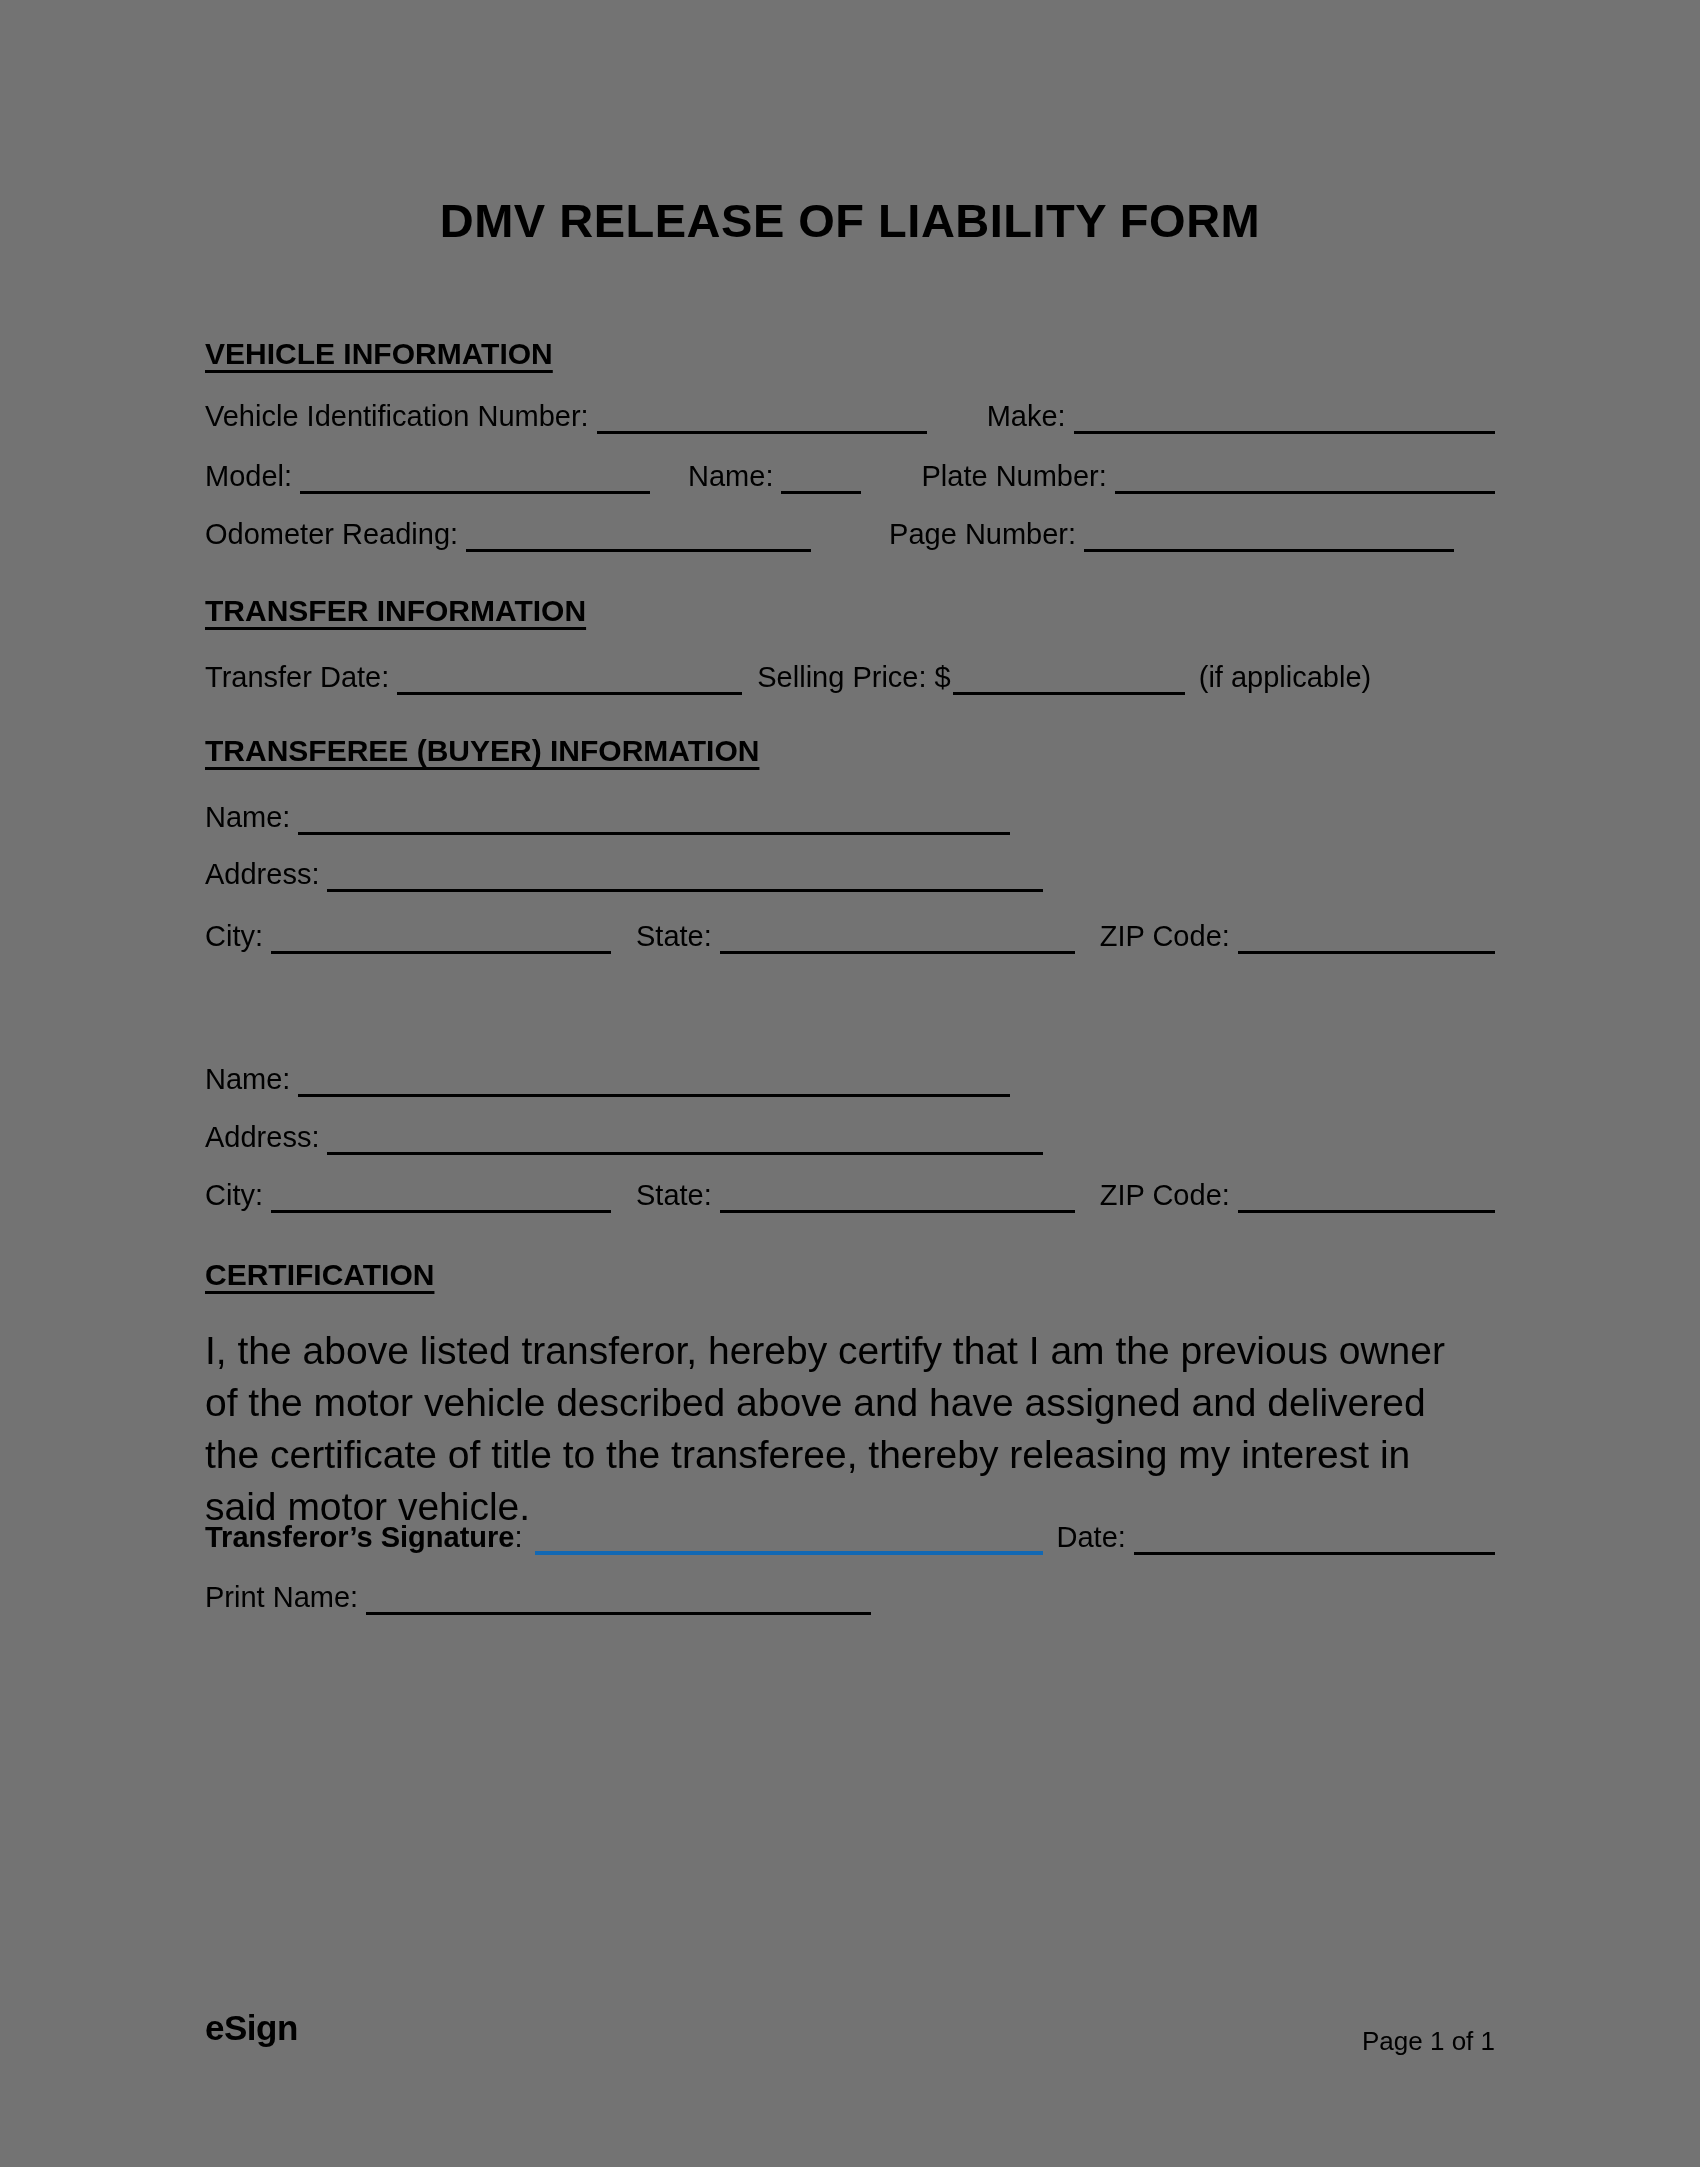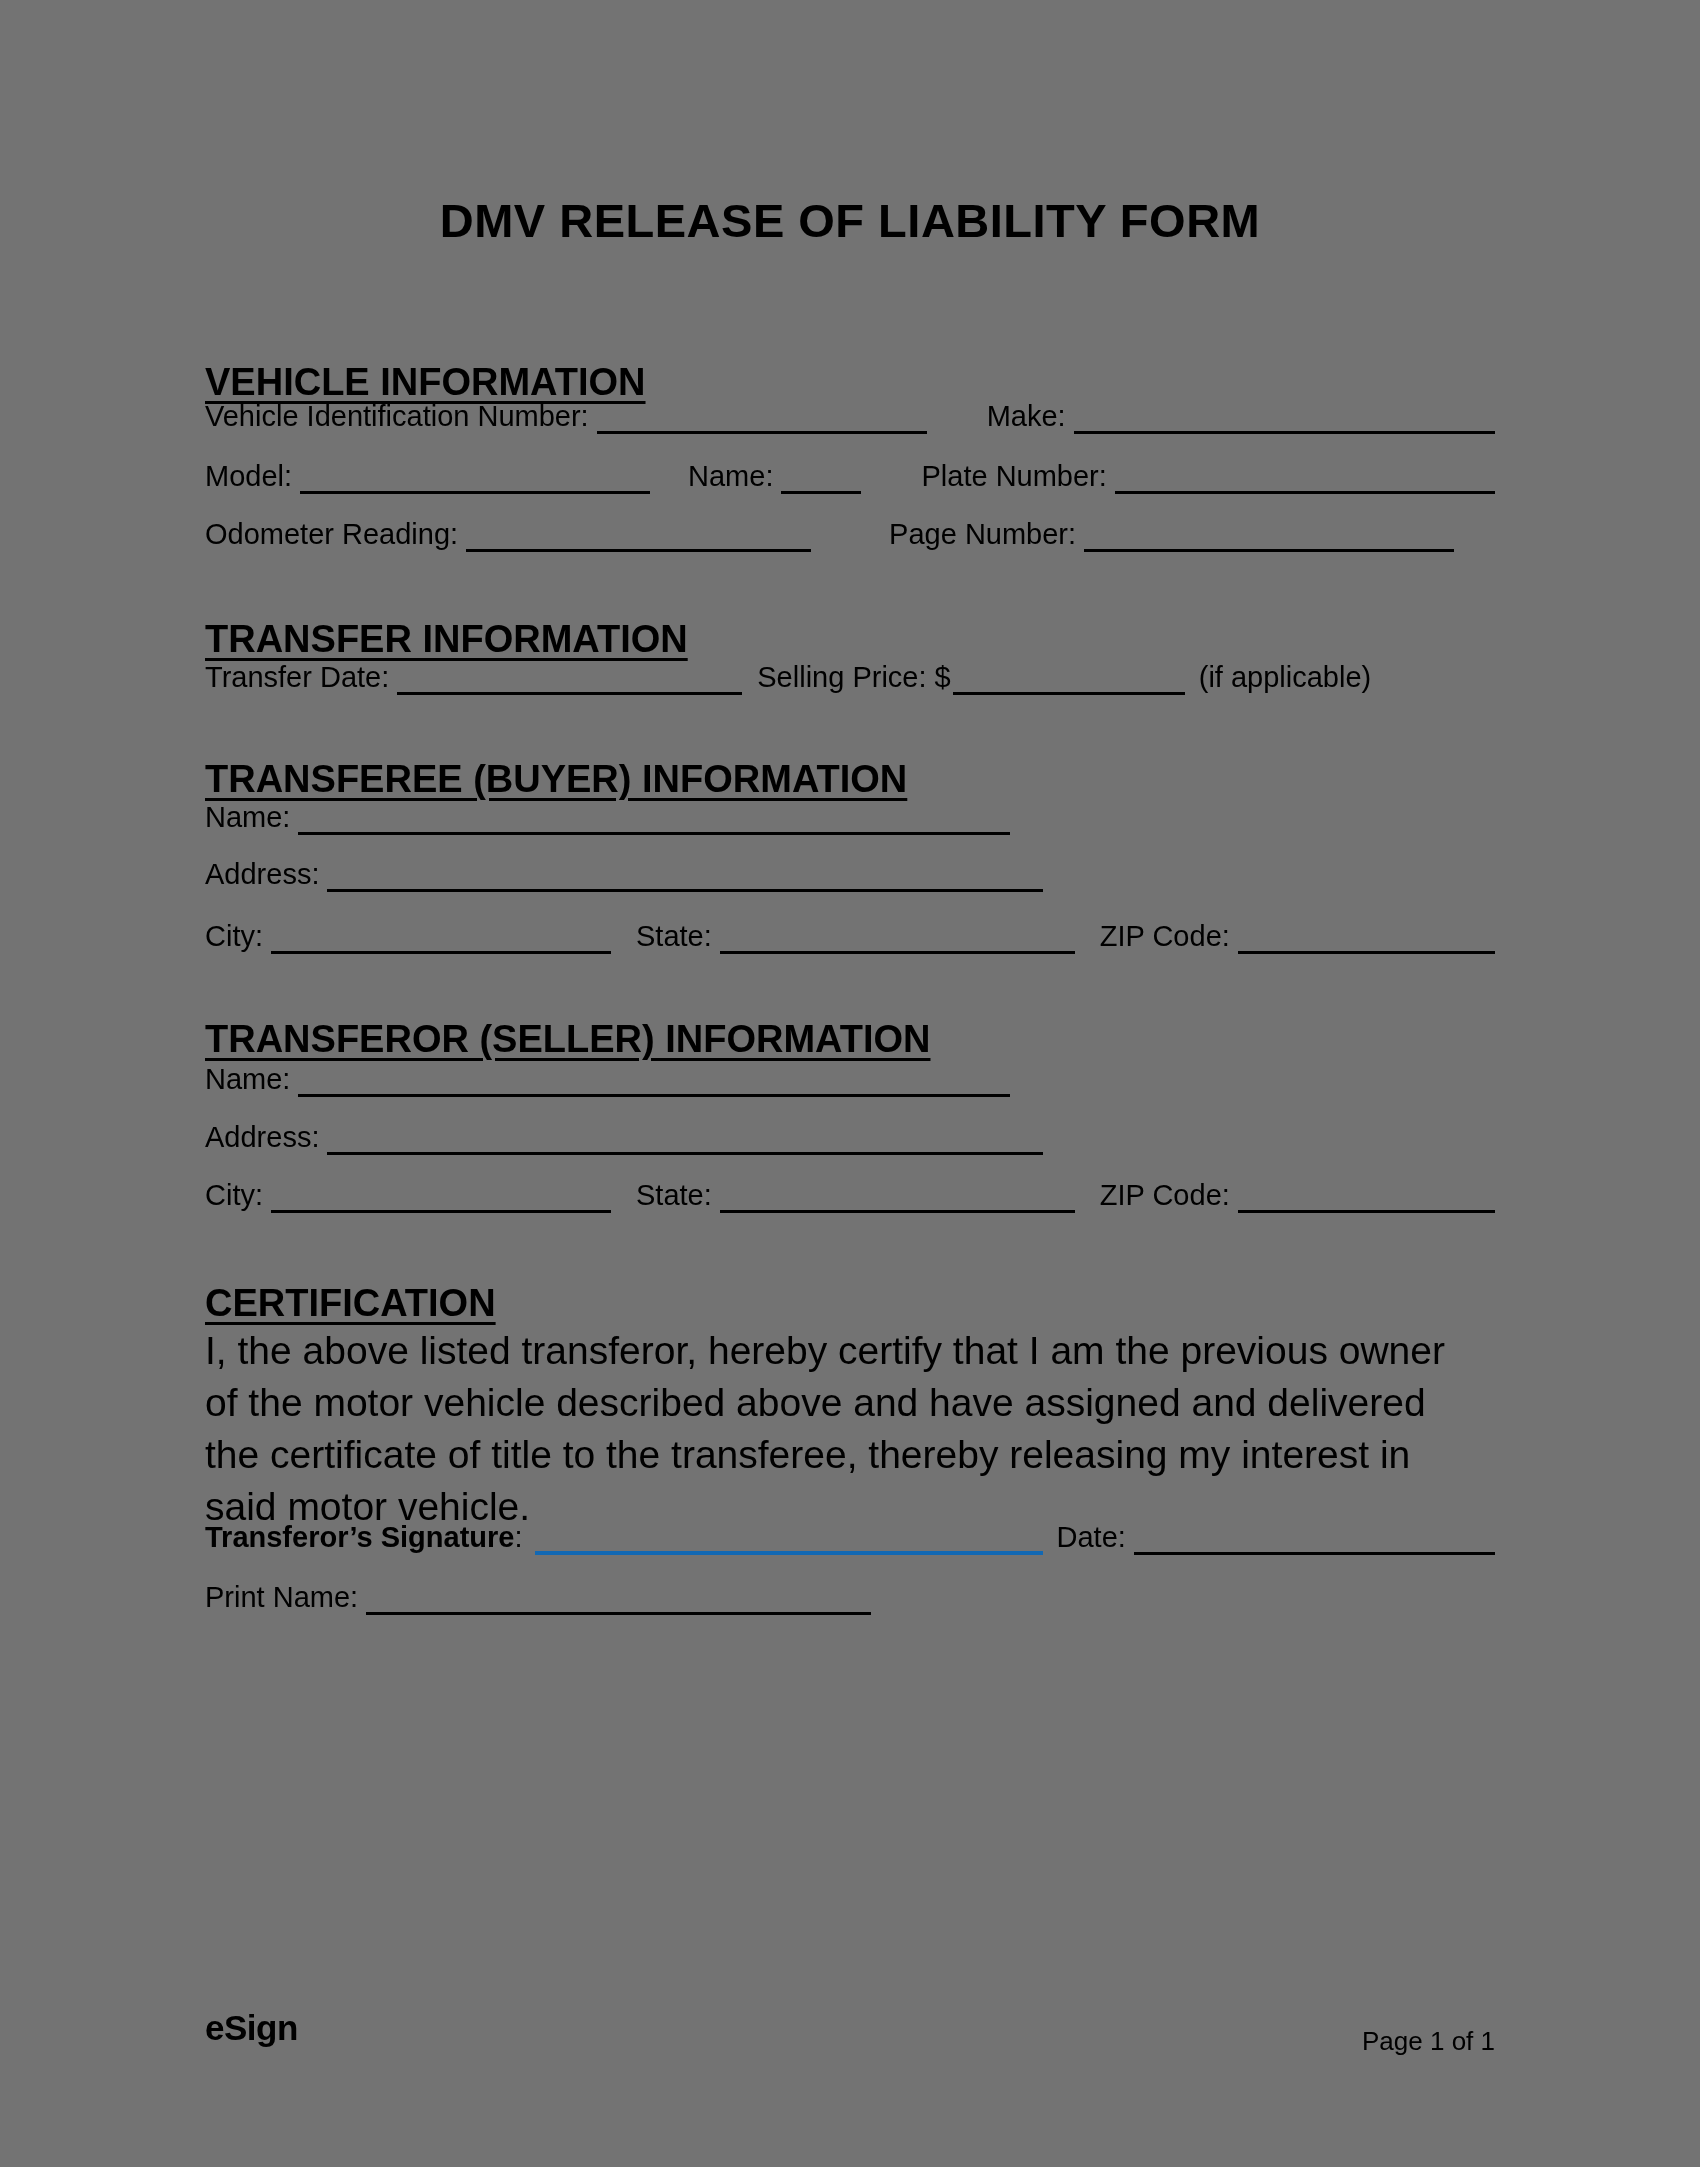--- a/index.html
+++ b/index.html
@@ -14,26 +14,25 @@
   }
   .abs{ position:absolute; }
   .doc-title{
     left:0; width:100%; top:193px;
     text-align:center;
     font-size:47px; font-weight:bold;
     letter-spacing:0.5px;
   }
   .heading{
     left:205px; right:205px;
-    font-size:38px; font-weight:bold;
+    font-size:30px; font-weight:bold;
     text-decoration:underline;
     text-decoration-thickness:3px;
     text-underline-offset:6px;
     line-height:1.2;
-    margin-top:24px;
   }
   .row{
     left:205px; right:205px;
     display:flex; align-items:flex-end;
     font-size:29px; line-height:1.25;
     white-space:nowrap;
   }
   .lbl{ white-space:pre; }
   .ln{
     display:inline-block;
@@ -115,21 +114,20 @@
 
   <div class="abs row" style="top:918px">
     <span class="lbl">City:</span>
     <span class="ln" style="width:340px"></span>
     <span class="lbl" style="margin-left:25px">State:</span>
     <span class="ln" style="width:355px"></span>
     <span class="lbl" style="margin-left:25px">ZIP Code:</span>
     <span class="ln fill"></span>
   </div>
 
-  <div class="abs heading" style="top:993px">TRANSFEROR (SELLER) INFORMATION</div>
 
   <div class="abs row" style="top:1061px">
     <span class="lbl">Name:</span>
     <span class="ln" style="width:712px"></span>
   </div>
 
   <div class="abs row" style="top:1119px">
     <span class="lbl">Address:</span>
     <span class="ln" style="width:716px"></span>
   </div>

